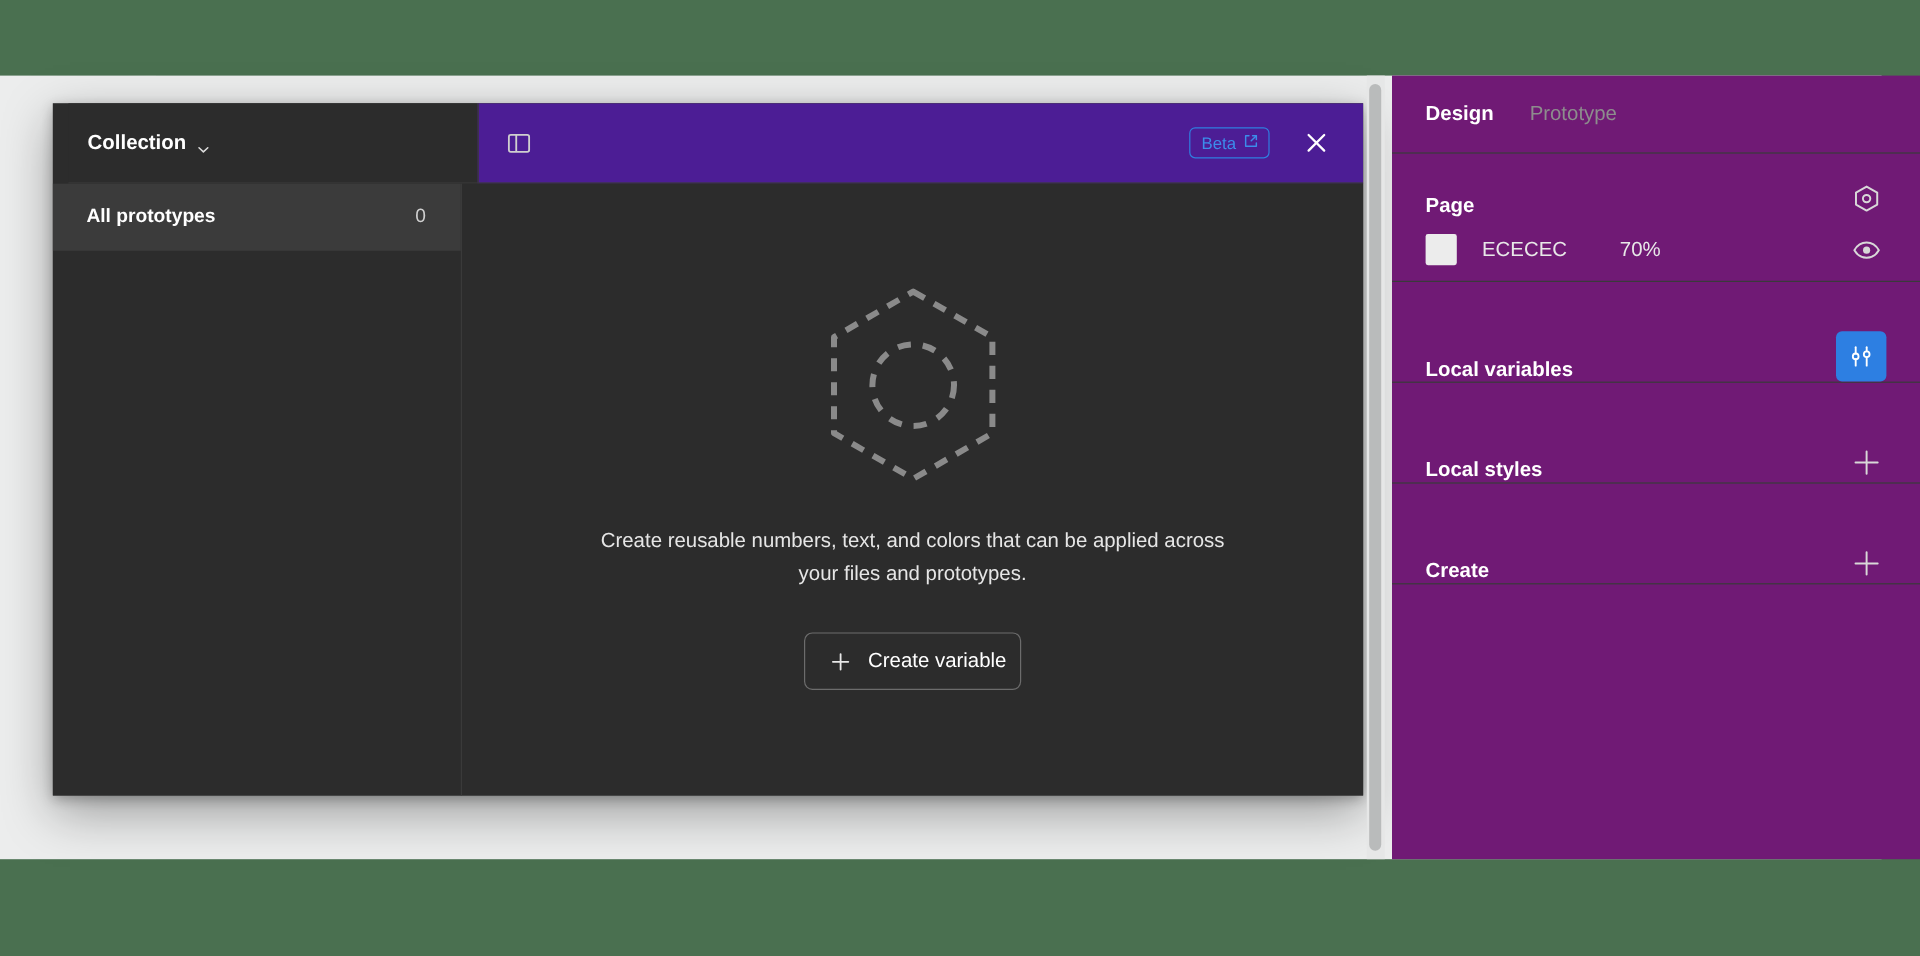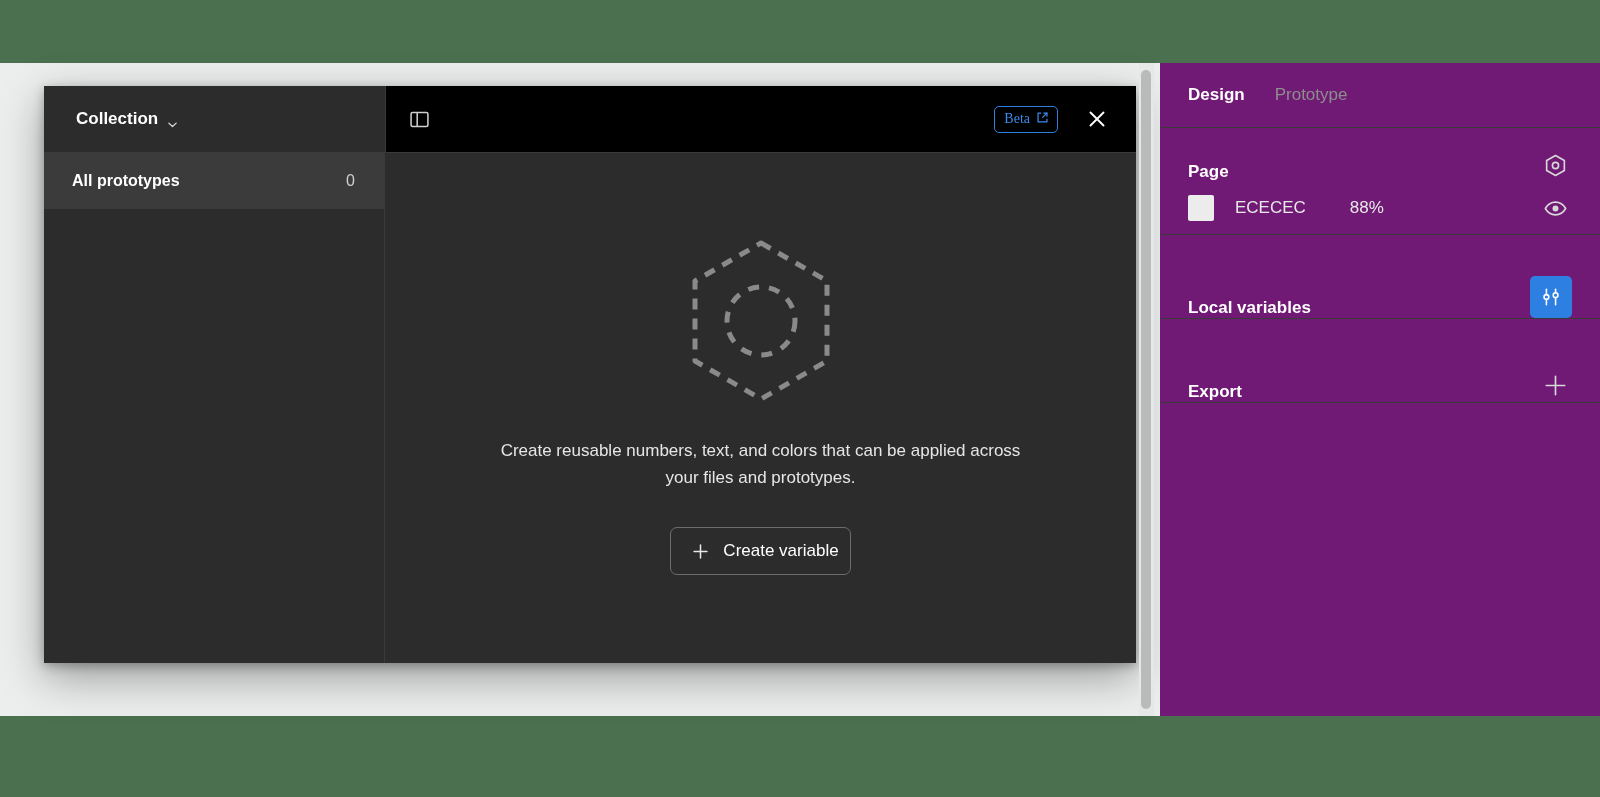--- a/index.html
+++ b/index.html
@@ -36,39 +36,39 @@
     position:absolute; left:44px; top:86px; width:1092px; height:577px;
     background:#2c2c2c;
     box-shadow:0 14px 40px rgba(0,0,0,0.35), 0 3px 10px rgba(0,0,0,0.28);
     display:flex; flex-direction:column;
     overflow:hidden;
   }
   .modal-top { display:flex; height:67px; flex:0 0 67px; }
   .modal-top-left {
     width:341px; flex:0 0 341px;
     display:flex; align-items:center;
-    padding-left:32px;
+    padding-left:16px;
     background:#2c2c2c;
     border-bottom:1px solid #3a3a3a;
+    margin-left:13px;
   }
   .collection-btn {
     display:flex; align-items:center; gap:9px;
     color:#ffffff; font-size:17px; font-weight:bold;
     cursor:default;
   }
   .chev {
     width:11px; height:11px; position:relative; top:1px;
   }
   .modal-top-right {
     flex:1; display:flex; align-items:center;
     padding:0 22px 0 16px;
-    background:#000000;
+    background:#4c1d95;
     border-bottom:1px solid #3a3a3a;
     border-left:1px solid #3a3a3a;
-    font-family:Liberation Serif, serif;
   }
   .panel-toggle {
     width:34px; height:34px; border-radius:4px;
     display:flex; align-items:center; justify-content:center;
   }
   .top-right-spacer { flex:1; }
   .beta-badge {
     display:inline-flex; align-items:center; gap:6px;
     border:1px solid #2f7fe0; border-radius:5px;
     color:#3c8ceb; font-size:14px; font-weight:normal;
@@ -274,21 +274,21 @@
         <span class="rp-head-action icon-btn">
           <svg width="25" height="25" viewBox="0 0 26 26" fill="none">
             <path d="M13 2.6 L22.2 7.8 L22.2 18.2 L13 23.4 L3.8 18.2 L3.8 7.8 Z" stroke="#d8d8d8" stroke-width="1.7" stroke-linejoin="round"></path>
             <circle cx="13" cy="13" r="3.2" stroke="#d8d8d8" stroke-width="1.7"></circle>
           </svg>
         </span>
       </div>
       <div class="rp-row">
         <span class="swatch"></span>
         <span class="hexval">ECECEC</span>
-        <span class="opacity">88%</span>
+        <span class="opacity">70%</span>
         <span class="row-action icon-btn">
           <svg width="25" height="25" viewBox="0 0 26 26" fill="none">
             <path d="M2.4 13C5 8.6 8.9 6.4 13 6.4C17.1 6.4 21 8.6 23.6 13C21 17.4 17.1 19.6 13 19.6C8.9 19.6 5 17.4 2.4 13Z" stroke="#d8d8d8" stroke-width="1.7" stroke-linejoin="round"></path>
             <circle cx="13" cy="13" r="3.1" fill="#d8d8d8"></circle>
           </svg>
         </span>
       </div>
     </div>
 
     <div class="rp-section tall">
@@ -302,26 +302,36 @@
               <circle cx="7" cy="12" r="2.6" stroke="#ffffff" stroke-width="1.7"></circle>
               <line x1="17" y1="3.6" x2="17" y2="7.4" stroke="#ffffff" stroke-width="1.7" stroke-linecap="round"></line>
               <line x1="17" y1="12.6" x2="17" y2="20.4" stroke="#ffffff" stroke-width="1.7" stroke-linecap="round"></line>
               <circle cx="17" cy="10" r="2.6" stroke="#ffffff" stroke-width="1.7"></circle>
             </svg>
           </span>
         </span>
       </div>
     </div>
 
-
     <div class="rp-section tall">
       <div class="rp-section-head">
-        <span class="rp-section-title">Export</span>
+        <span class="rp-section-title">Local styles</span>
         <span class="rp-head-action icon-btn">
           <svg width="25" height="25" viewBox="0 0 26 26" fill="none">
             <path d="M13 3.4V22.6M3.4 13H22.6" stroke="#d8d8d8" stroke-width="1.7" stroke-linecap="round"></path>
           </svg>
         </span>
       </div>
     </div>
 
+    <div class="rp-section tall">
+      <div class="rp-section-head">
+        <span class="rp-section-title">Create</span>
+        <span class="rp-head-action icon-btn">
+          <svg width="25" height="25" viewBox="0 0 26 26" fill="none">
+            <path d="M13 3.4V22.6M3.4 13H22.6" stroke="#d8d8d8" stroke-width="1.7" stroke-linecap="round"></path>
+          </svg>
+        </span>
+      </div>
+    </div>
+
   </div>
 </div>
 
 </body></html>

